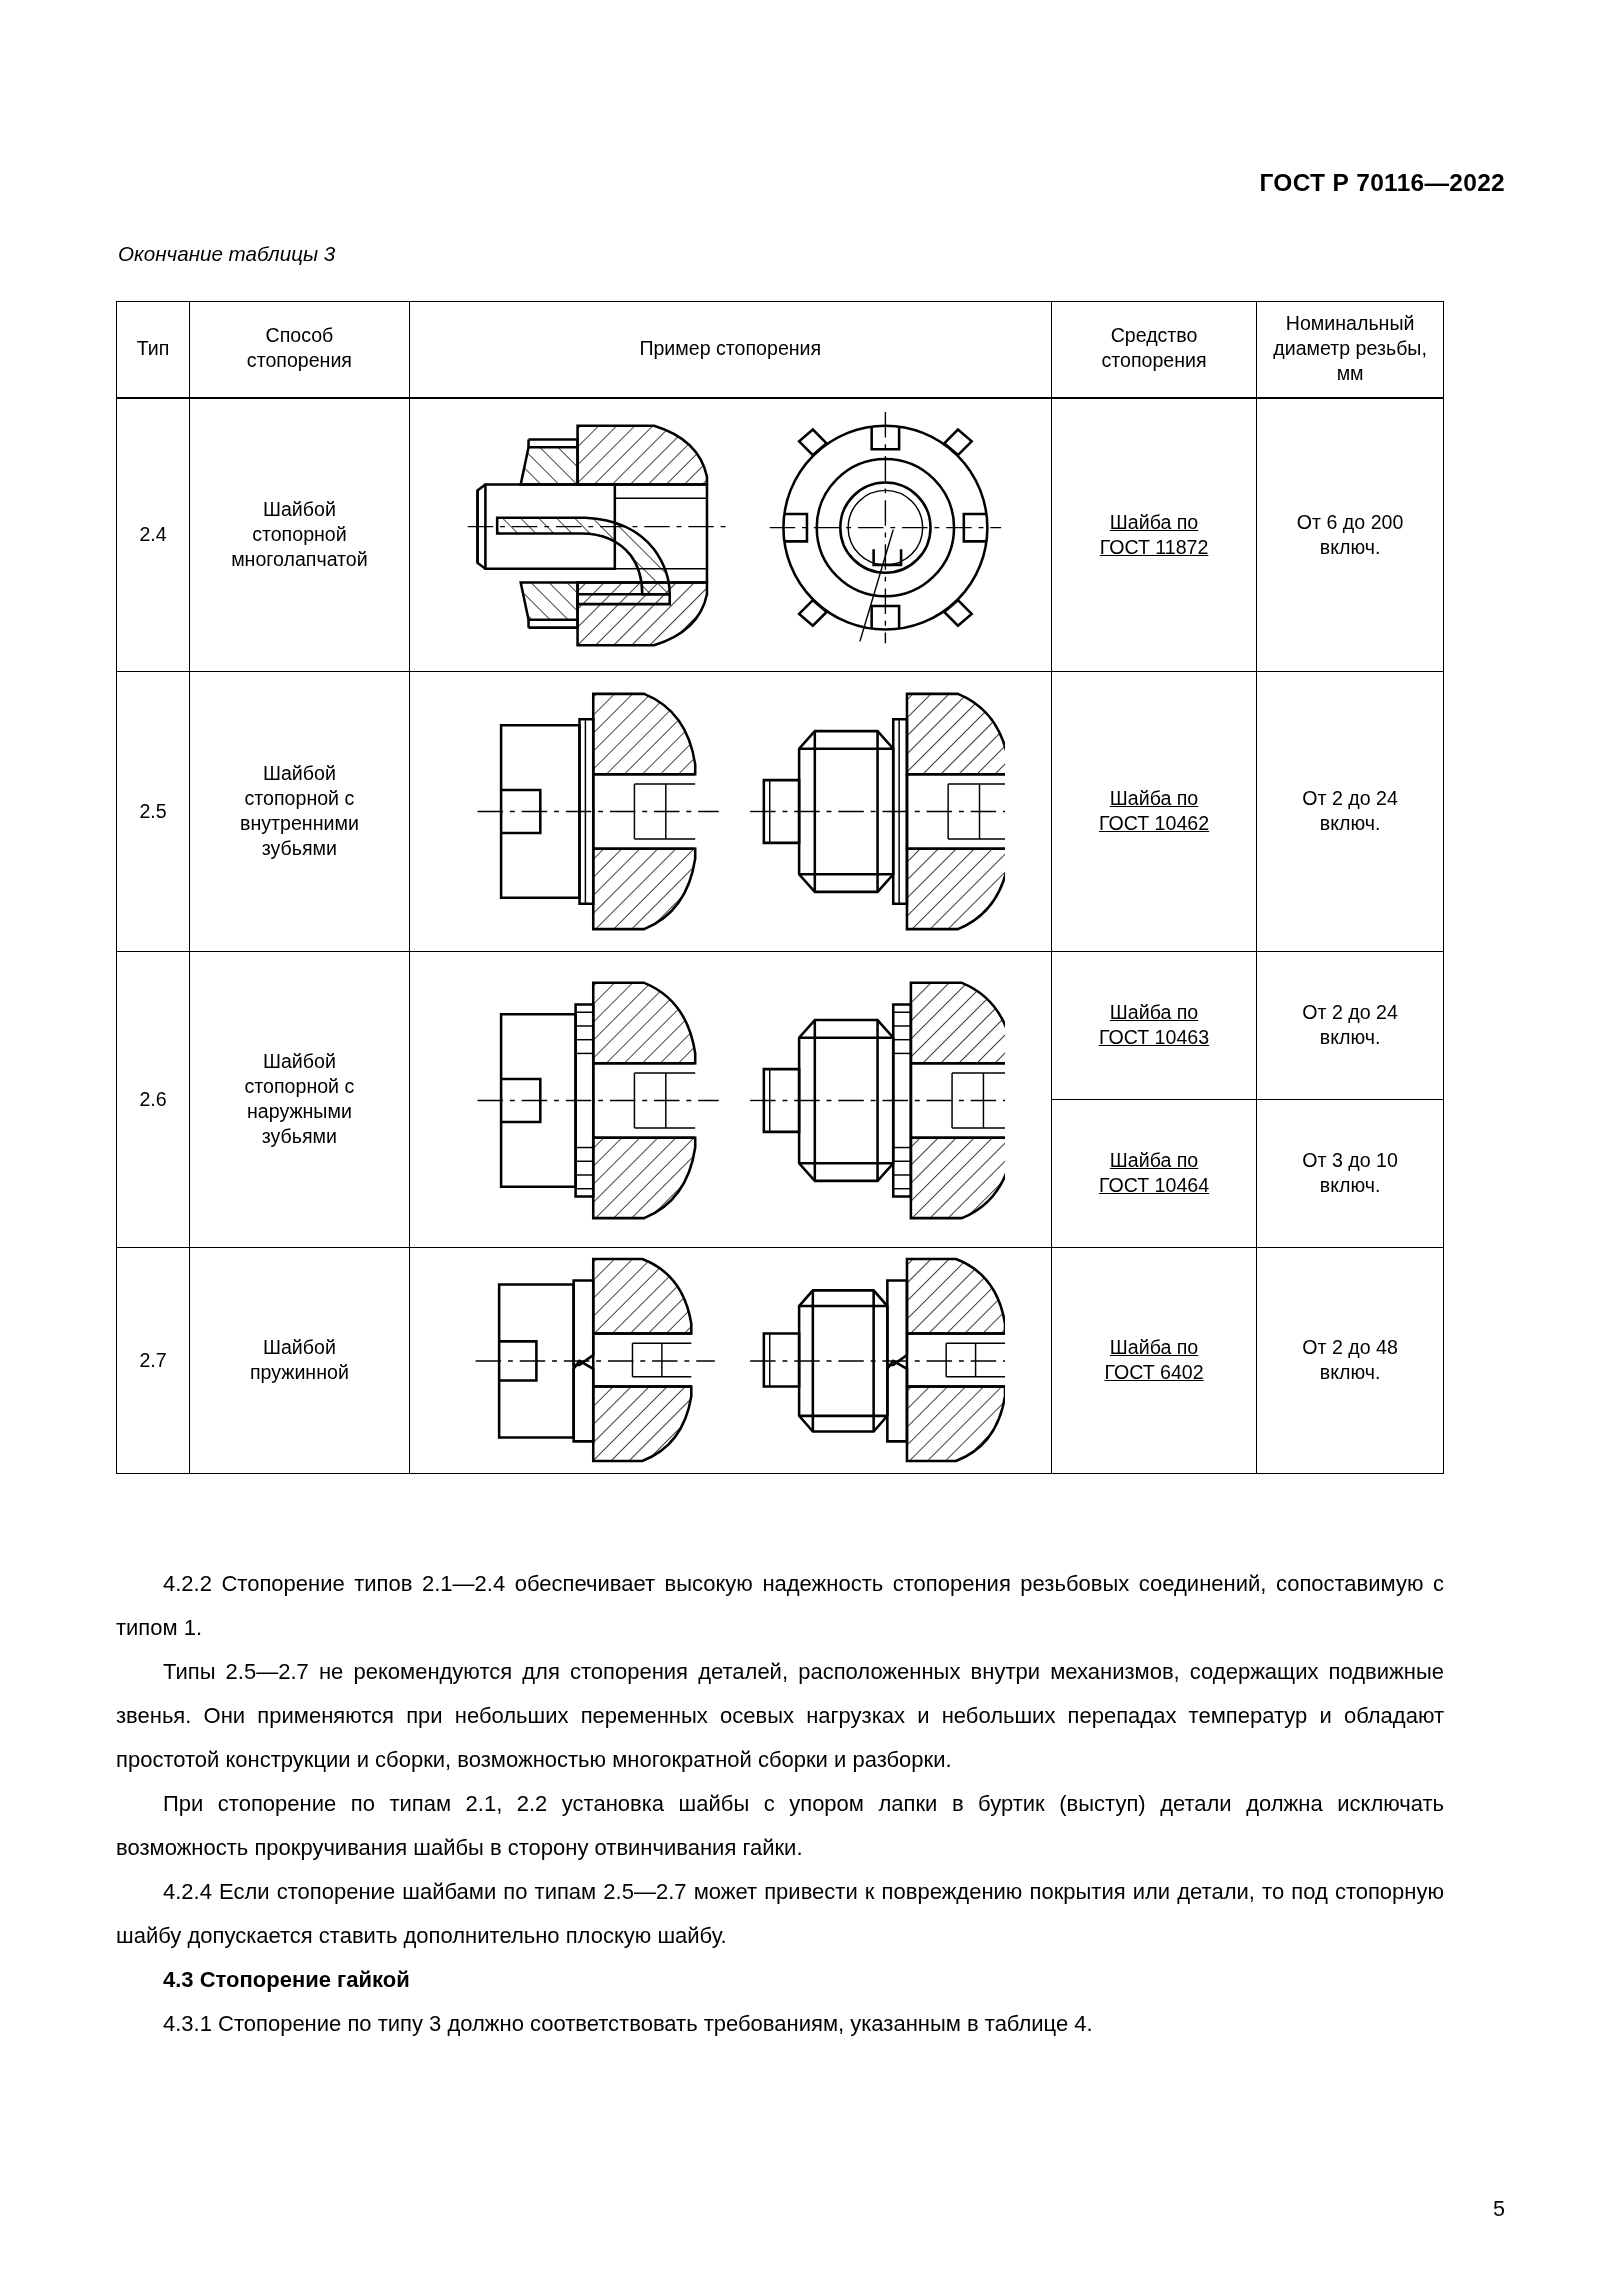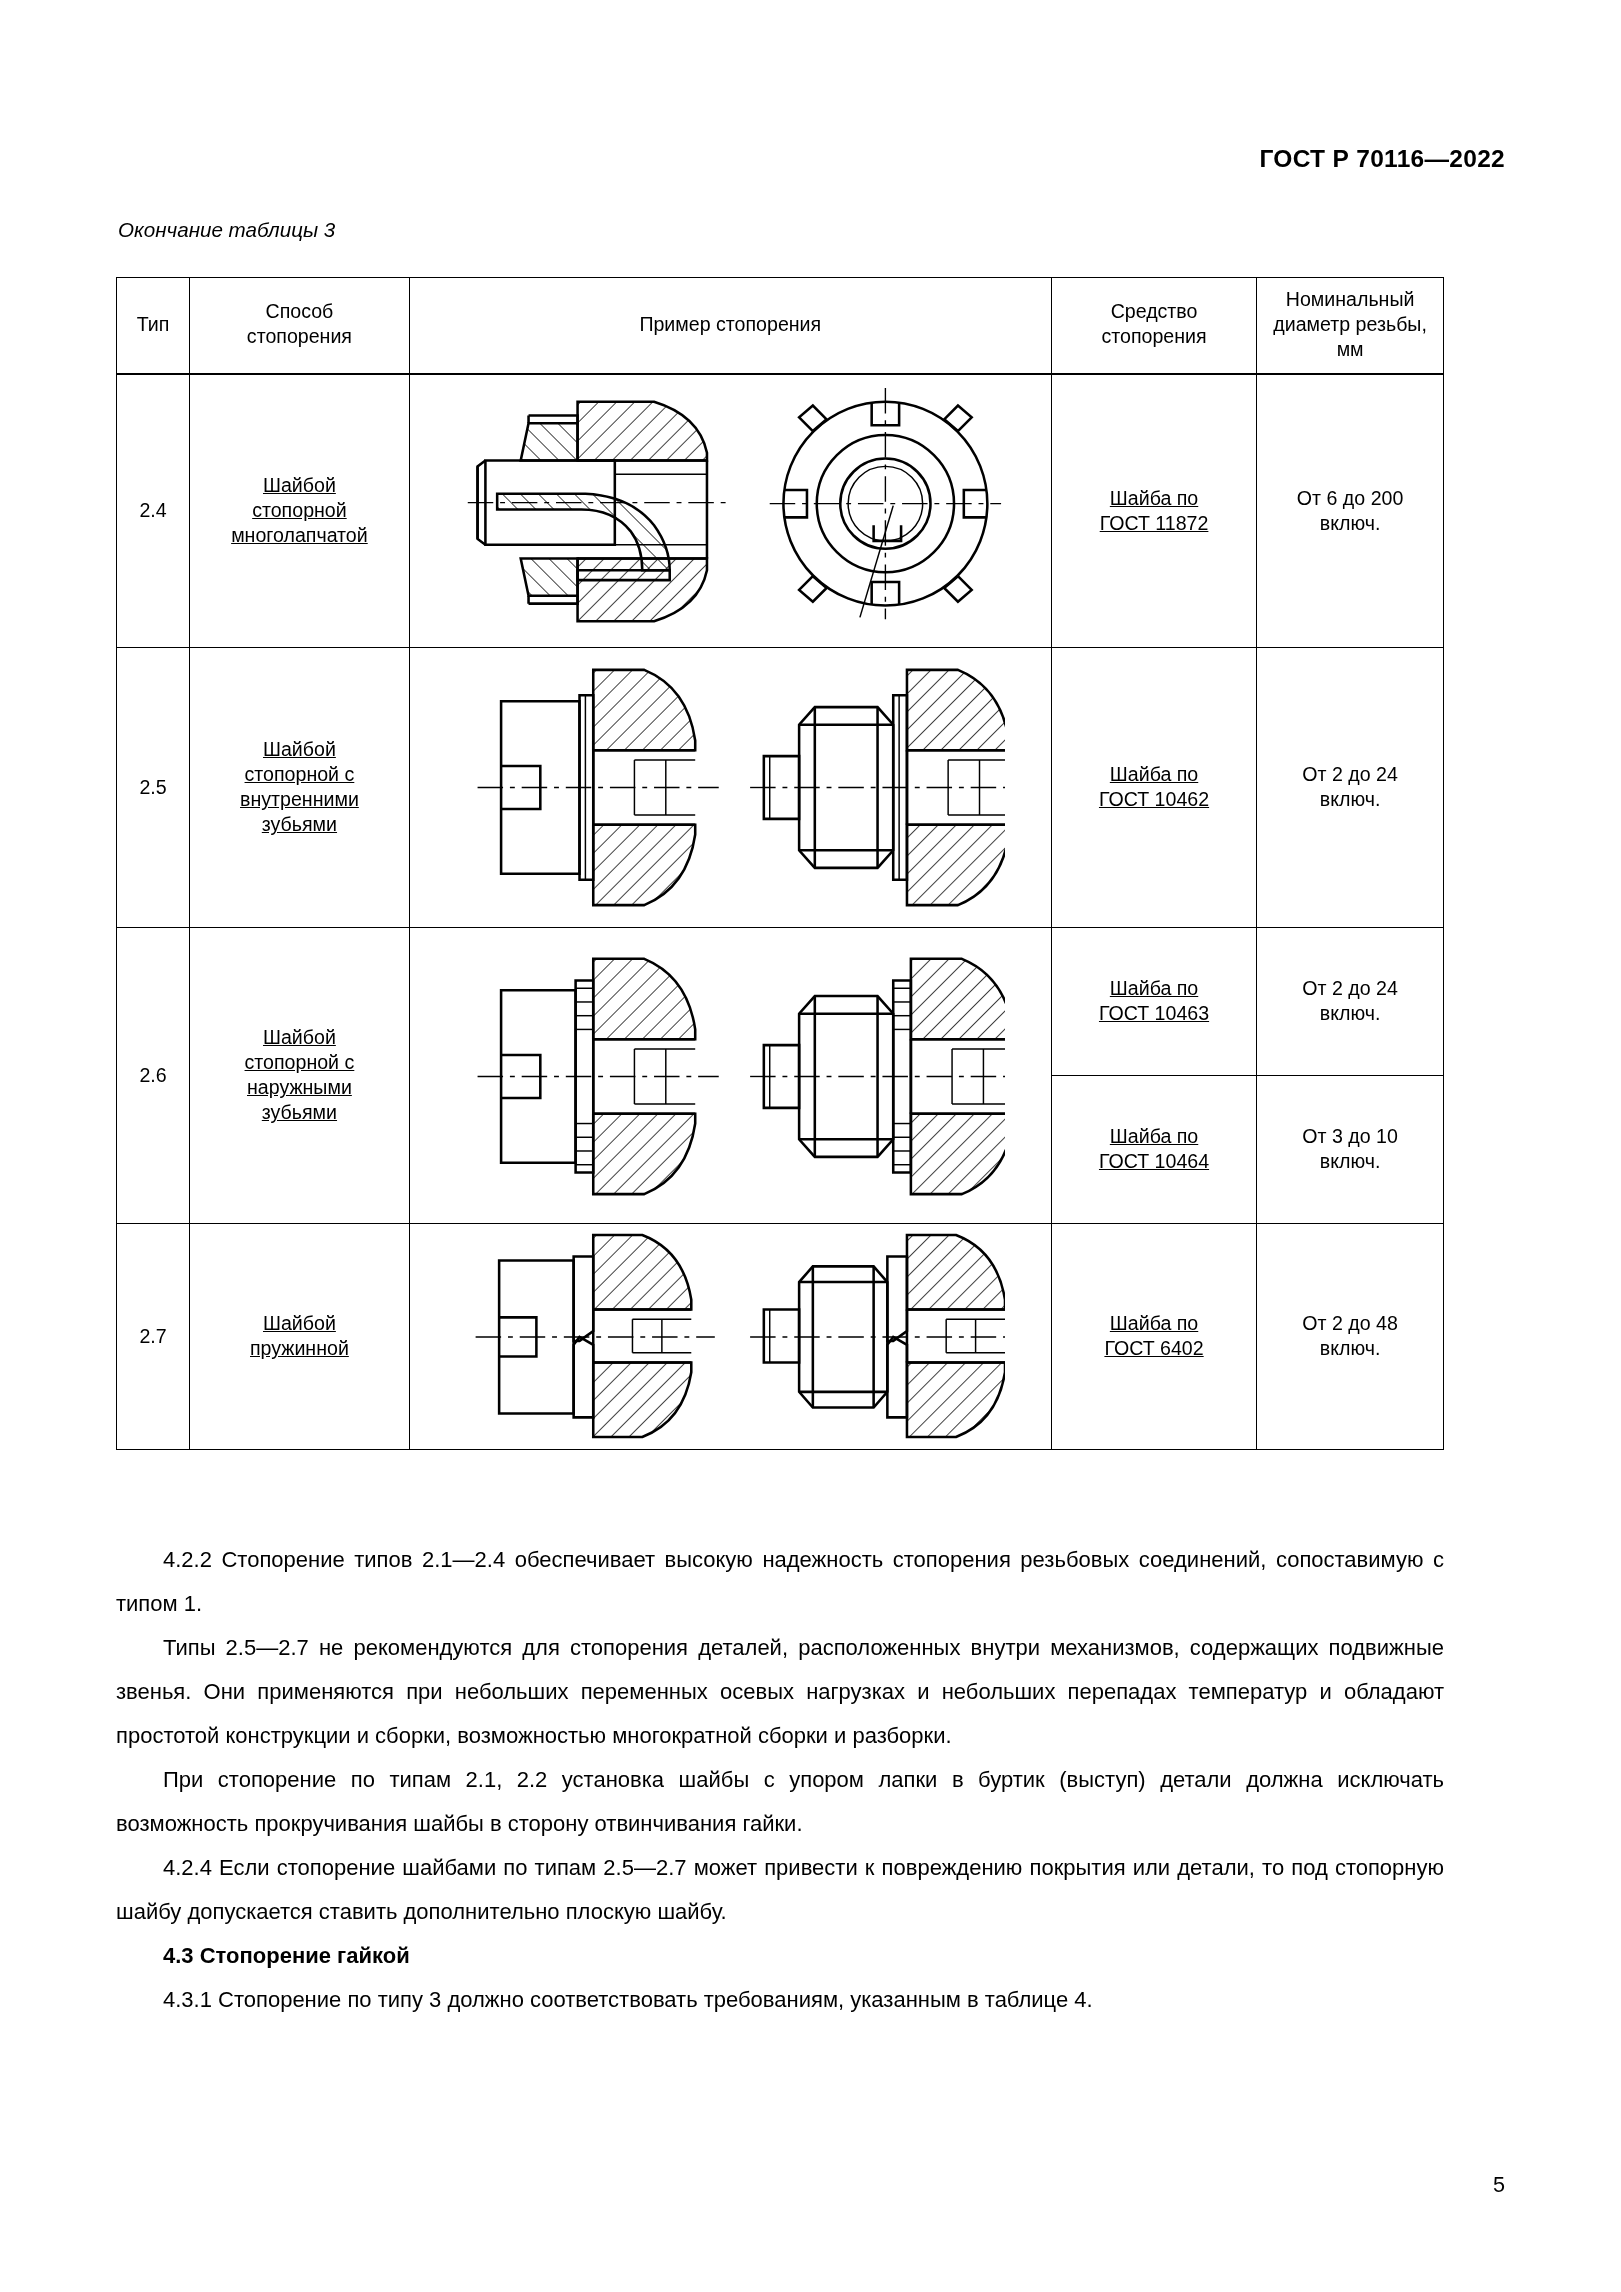--- a/index.html
+++ b/index.html
@@ -12,20 +12,21 @@
     height: 2293px;
     font-family: "Liberation Sans", sans-serif;
     color: #000000;
     position: relative;
     overflow: hidden;
   }
   .page {
     position: absolute;
     inset: 0;
     padding: 12px;
+    margin-top: 24px;
   }
 
   
   .doc-header {
     position: absolute;
     top: 145px;
     right: 116px;
     font-size: 24.5px;
     font-weight: bold;
     letter-spacing: 0.3px;
@@ -62,21 +63,21 @@
   }
   .spec-table thead td {
     padding: 8.8px 3.9px 10.8px;
     border-bottom-width: 2.5px;
   }
   .spec-table .c-type    { width: 67px; }
   .spec-table .c-method  { width: 201px; }
   .spec-table .c-example { width: 588px; }
   .spec-table .c-means   { width: 188px; }
   .spec-table .c-diam    { width: 171px; }
-  .method-cell { font-size: 20.6px; line-height: 1.42; padding: 5.9px 13.7px; text-decoration: underline; }
+  .method-cell { font-size: 20.6px; line-height: 1.42; padding: 5.9px 13.7px; }
   .type-cell   { font-size: 20.6px; }
   .means-cell  { font-size: 20.6px; line-height: 1.42; padding: 9.8px 5.9px; text-decoration: underline; }
   .diam-cell   { font-size: 20.6px; line-height: 1.42; padding: 9.8px 5.9px; }
 
   .example-cell { padding: 0; }
   .example-cell svg { display: block; margin: 0 auto; }
 
   .row-24 td { height: 272px; }
   .row-25 td { height: 279px; }
   .row-26a td { height: 147px; }

